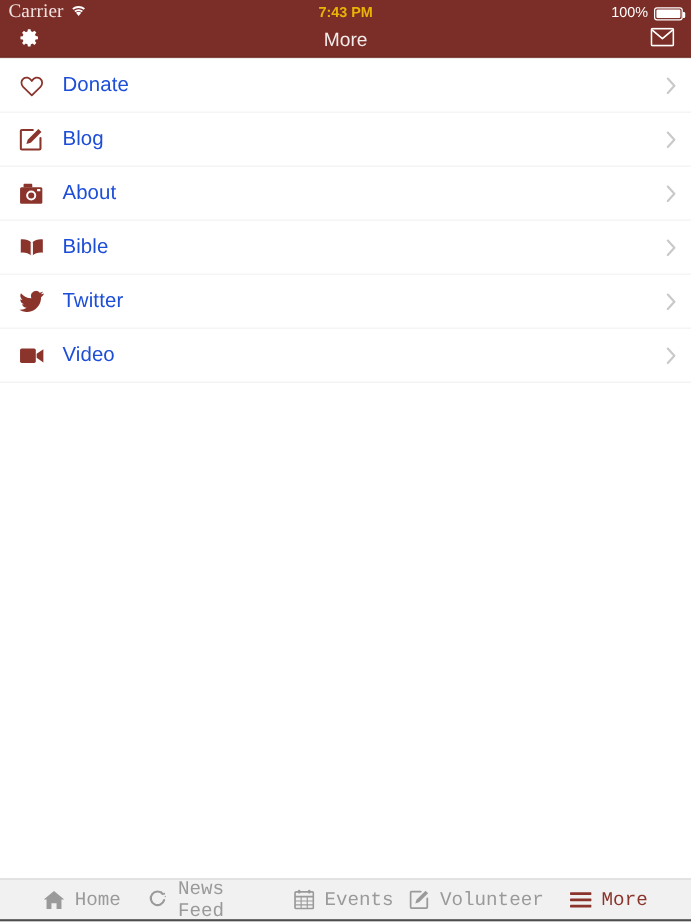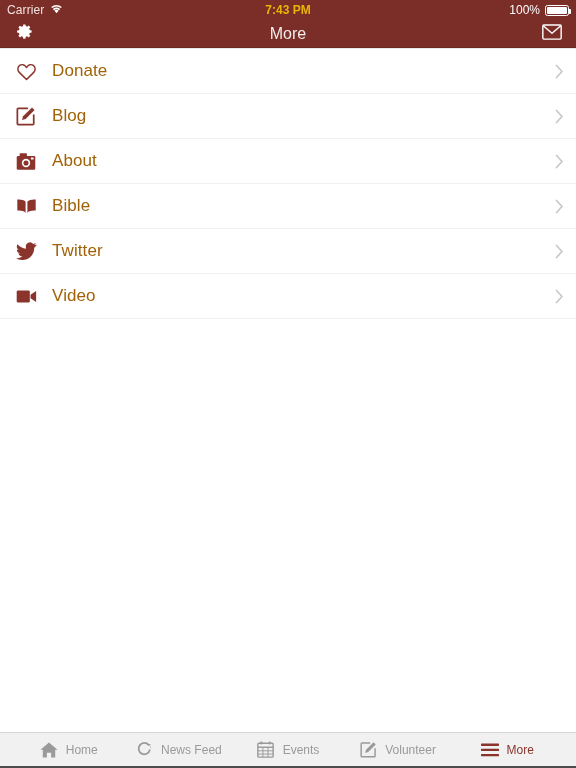--- a/index.html
+++ b/index.html
@@ -20,30 +20,30 @@
   .statusbar {
     height:20px; flex:0 0 20px;
     background:#7B2E27;
     color:#ffffff;
     display:flex; align-items:center;
     padding:0 7px;
     font-size:12px;
     position:relative;
   }
   .sb-left { display:flex; align-items:center; gap:6px; }
-  .sb-carrier { font-size:12px; letter-spacing:0.1px; color:#f2e3e1; }
+  .sb-carrier { font-size:16px; letter-spacing:0.1px; color:#f2e3e1;font-family:Liberation Serif, serif; }
   .wifi-icon { display:block; }
   .sb-center {
     position:absolute; left:0; right:0; top:0; bottom:0;
     display:flex; align-items:center; justify-content:center;
     font-size:12px; font-weight:bold; color:#eab308;
     pointer-events:none;
   }
   .sb-right {
-    margin-left:auto; display:flex; align-items:center; gap:5px;
+    margin-left:auto; display:flex; align-items:flex-end; gap:5px;
     font-size:12px; color:#ffffff; z-index:2;
   }
   .battery {
     width:24px; height:11px;
     border:1.2px solid #ffffff; border-radius:2.5px;
     position:relative; display:flex; align-items:center;
     padding:1px;
   }
   .battery:after {
     content:""; position:absolute; right:-3px; top:3px;
@@ -88,21 +88,21 @@
     background:#ffffff;
     cursor:pointer;
   }
   .row-icon {
     width:24px; height:24px; flex:0 0 24px;
     display:flex; align-items:center; justify-content:center;
     color:#8A342C;
   }
   .row-label {
     margin-left:14px;
-    font-size:17px; color:#a16207;
+    font-size:17px; color:#1d4ed8;
     font-weight:400;
     letter-spacing:0.1px;
   }
   .chevron {
     margin-left:auto;
     width:10px; height:16px;
     display:flex; align-items:center; justify-content:center;
   }
   .list-filler { background:#ffffff; flex:1 1 auto; }
 
@@ -118,21 +118,21 @@
   .tab {
     flex:1 1 0;
     display:flex; align-items:center; justify-content:center;
     gap:8px; cursor:pointer;
   }
   .tab-icon {
     width:18px; height:18px;
     display:flex; align-items:center; justify-content:center;
     color:#9a9a9a;
   }
-  .tab-label { font-size:12px; color:#9a9a9a; }
+  .tab-label { font-size:16px; color:#9a9a9a;font-family:Liberation Mono, monospace; }
   .tab.active .tab-icon { color:#8A342C; }
   .tab.active .tab-label { color:#8A342C; }
 </style>
 </head>
 <body>
 
 <div id="app">
 
   <div class="statusbar">
     <div class="sb-left">

